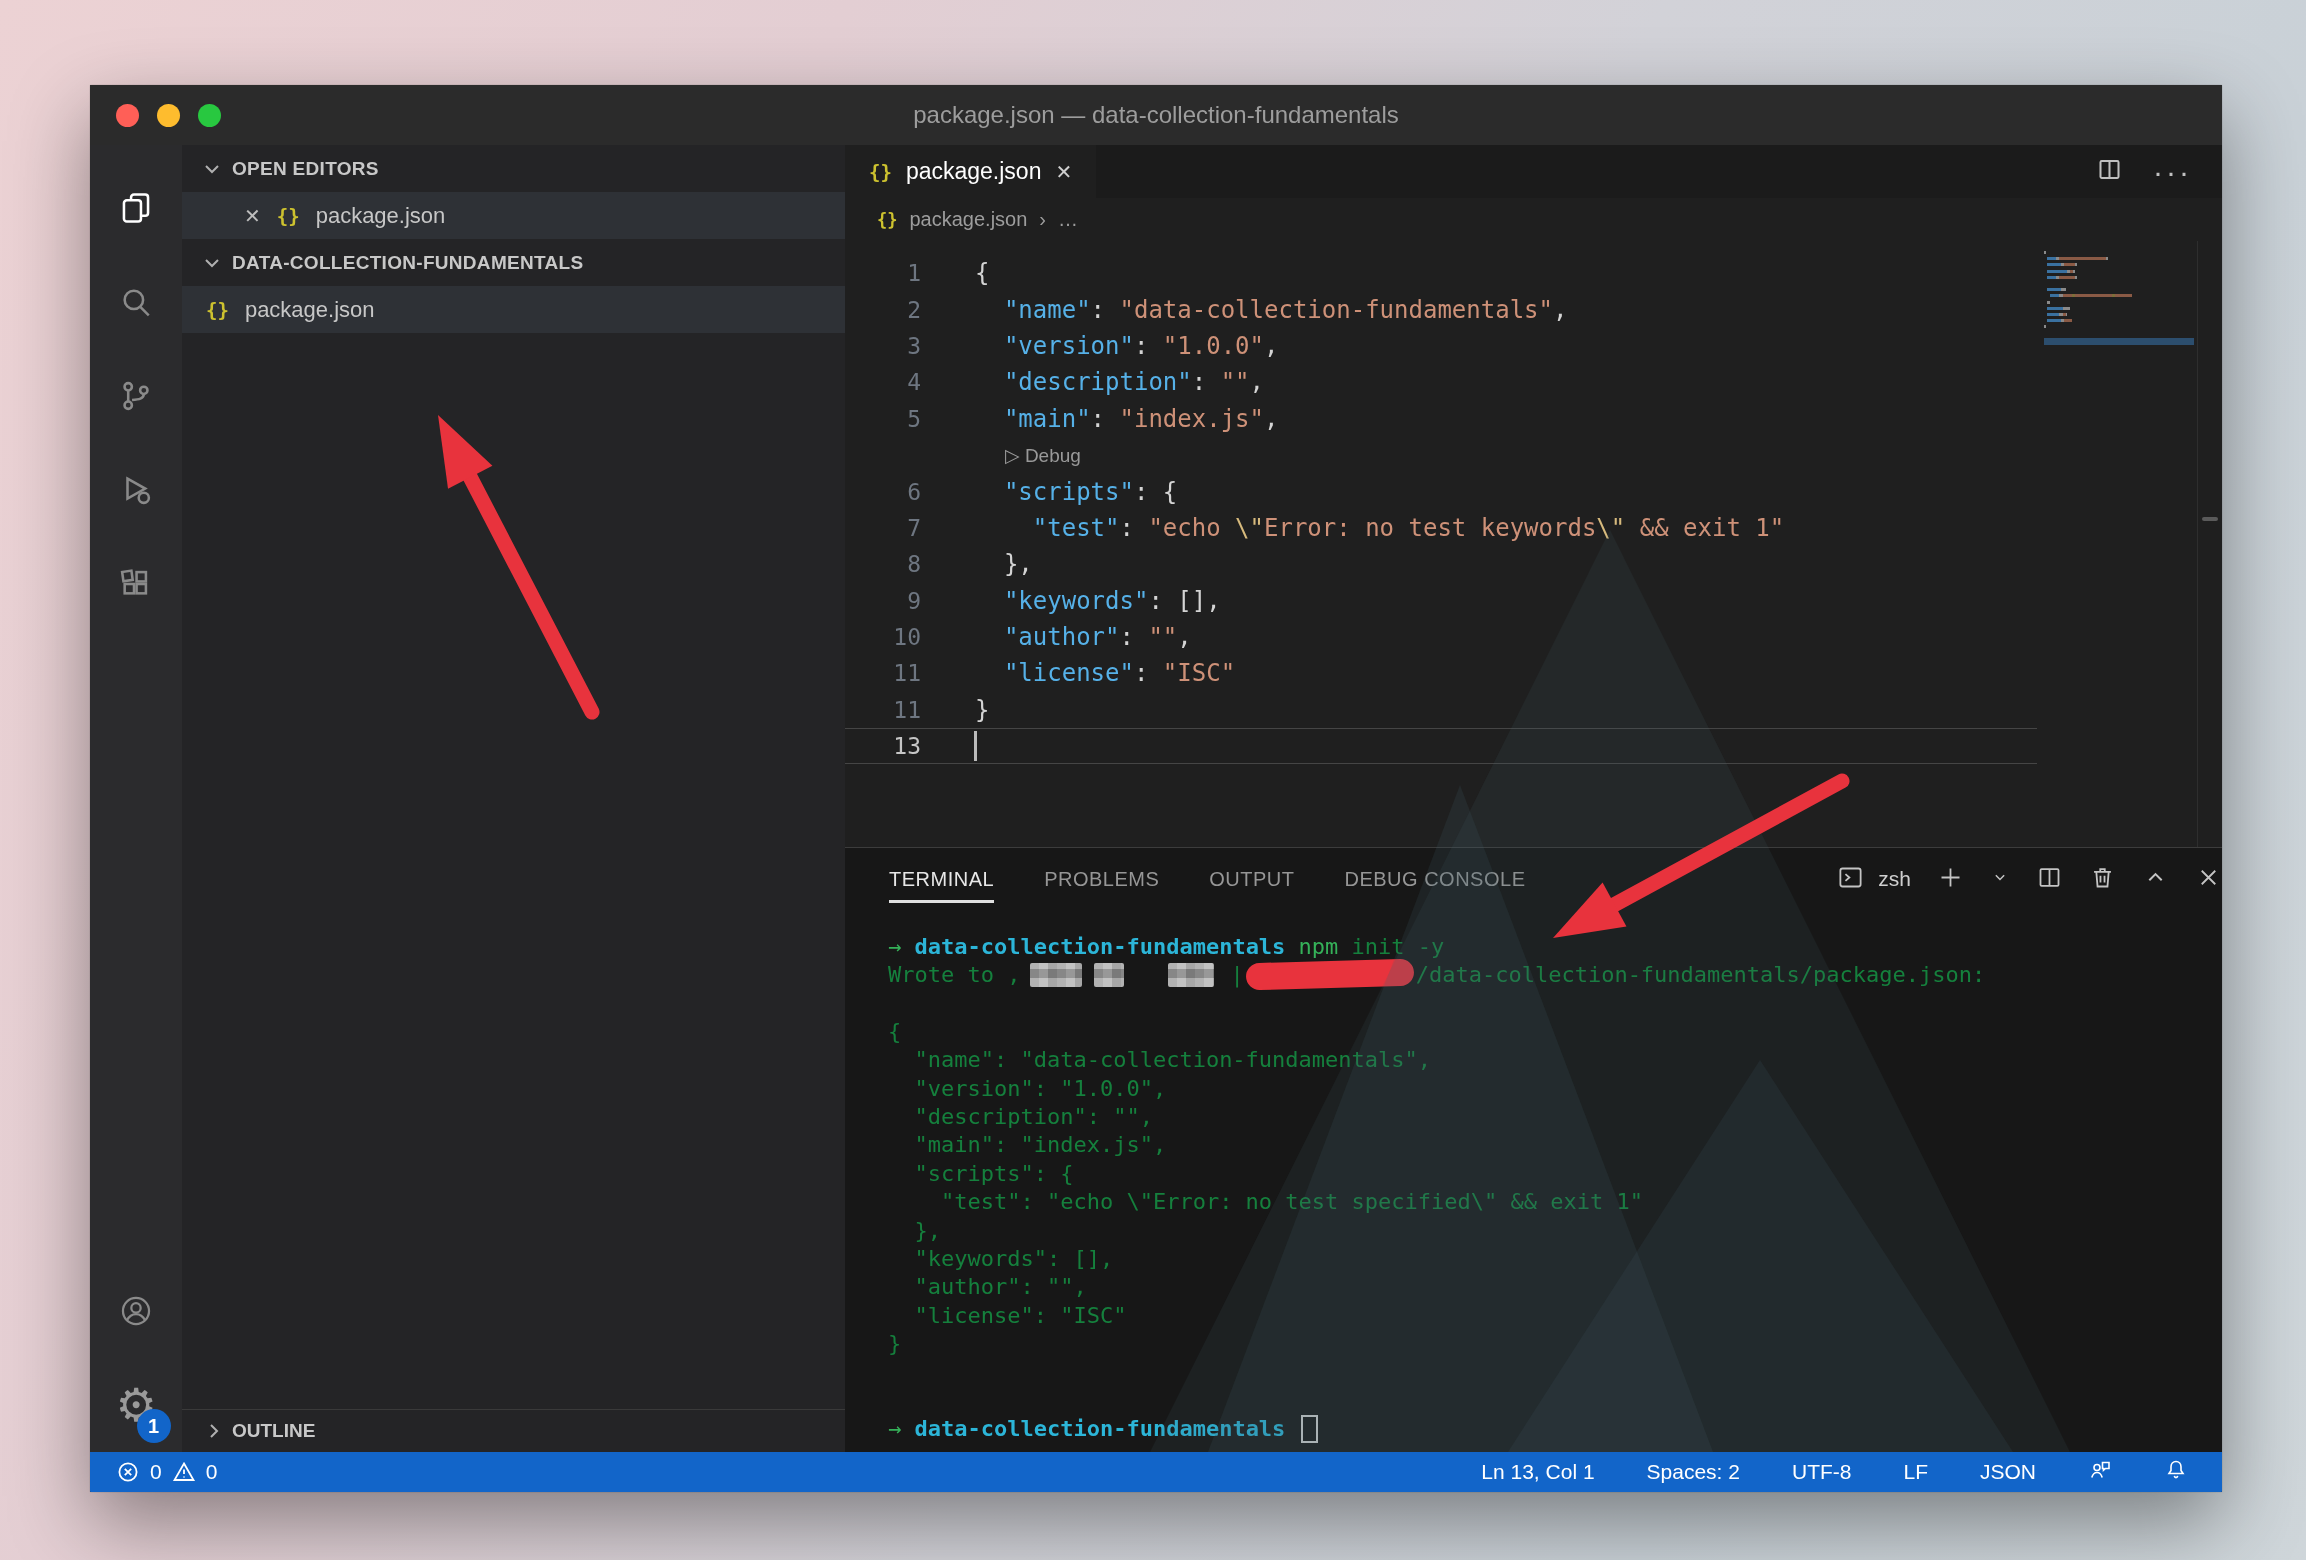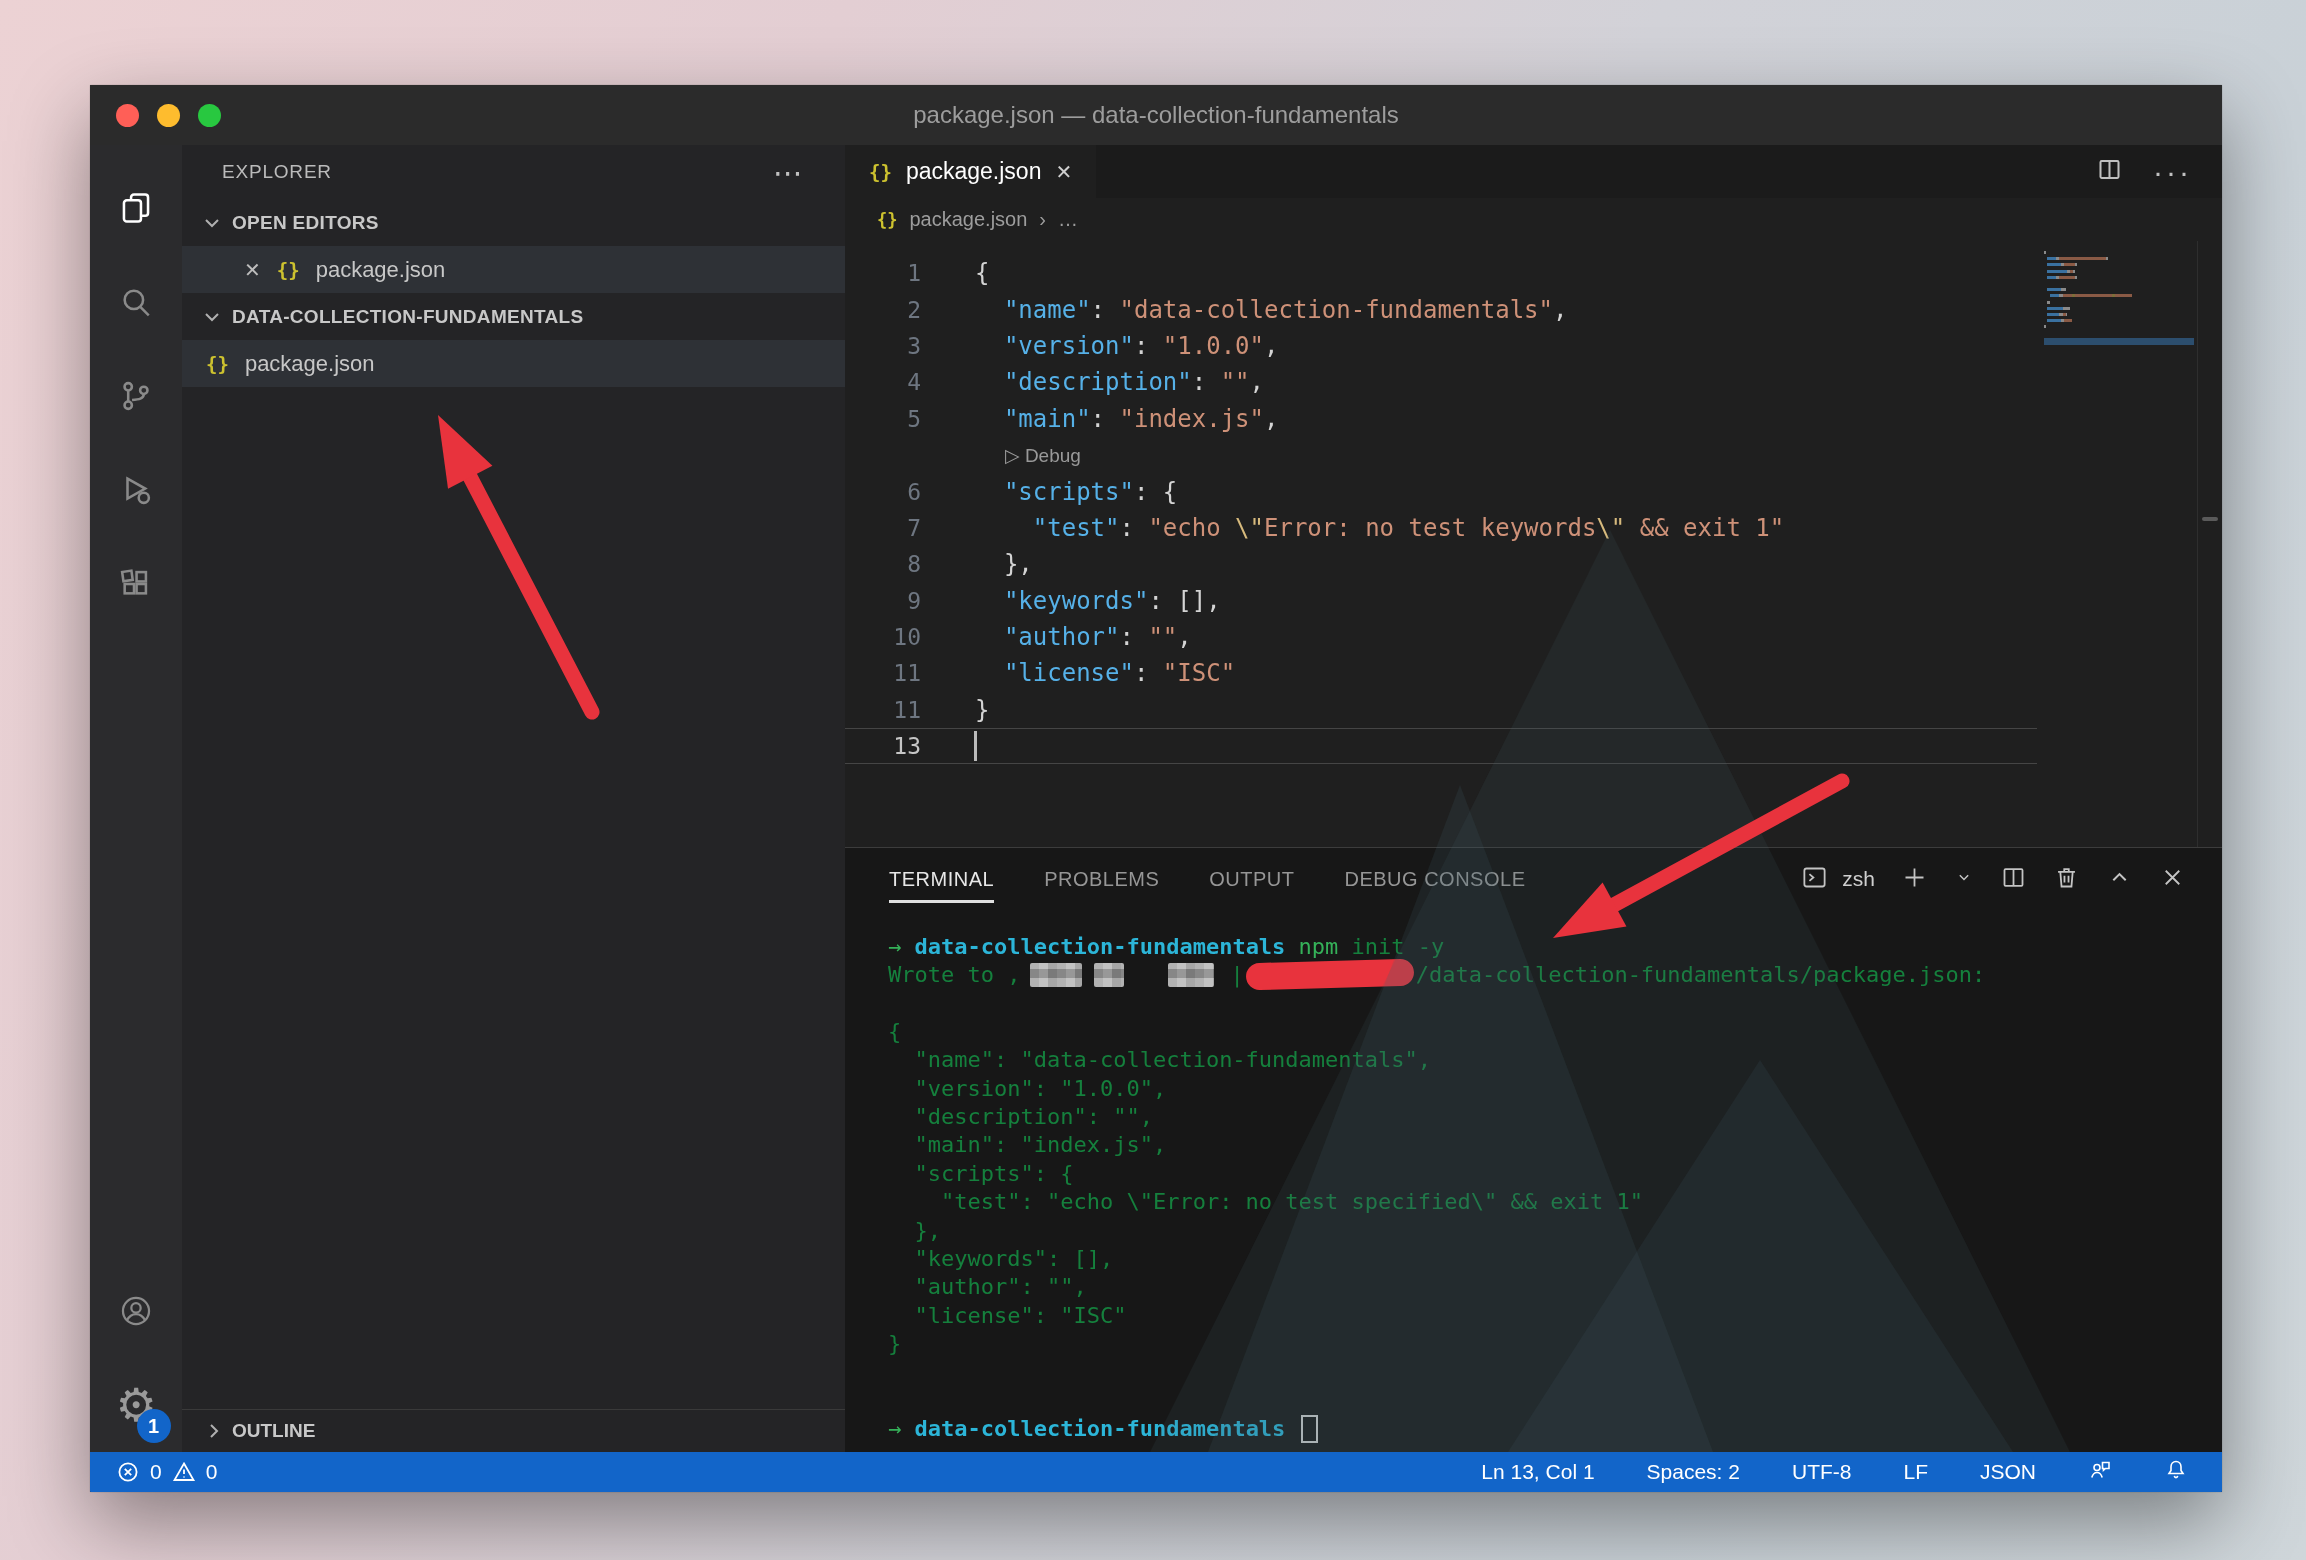--- a/index.html
+++ b/index.html
@@ -67,21 +67,21 @@
   .mmrow{display:flex;height:3px;margin-bottom:3.2px;}
   .mmrow span{height:100%;display:inline-block;}
   .mmcur{height:7px;background:#2c4e6e;margin-top:2px;}
   .scrolldash{position:absolute;right:4px;top:276px;width:16px;height:4px;background:#5a5a5a;border-radius:2px;z-index:2;}
   
   .panel{flex:0 0 604px;background:#171717;border-top:1px solid #3c3c3c;display:flex;flex-direction:column;position:relative;}
   .panel-header{height:62px;display:flex;align-items:center;padding-left:44px;flex:0 0 auto;}
   .pt-tab{font-size:20px;letter-spacing:.5px;color:#969696;margin-right:50px;position:relative;padding:6px 0;}
   .pt-tab.active{color:#e7e7e7;}
   .pt-tab.active::after{content:"";position:absolute;left:0;right:0;bottom:-6px;height:3px;background:#e0e0e0;}
-  .panel-actions{margin-left:auto;display:flex;align-items:center;gap:26px;padding-right:36px;color:#c4c4c4;}
+  .panel-actions{margin-left:auto;display:flex;align-items:center;gap:26px;color:#c4c4c4;}
   .panel-actions svg{width:27px;height:27px;}
   .shell-label{font-size:21px;color:#cfcfcf;margin-left:-12px;}
   .term{padding:22px 0 0 43px;font-family:"DejaVu Sans Mono",monospace;font-size:22px;color:#cccccc;}
   .trow{height:28.4px;white-space:pre;display:flex;align-items:center;}
   .tt-g{color:var(--tgreen)}.tt-c{color:var(--tcyan);font-weight:bold}.tt-f{color:#15803d}
   .blur{display:inline-block;height:24px;vertical-align:middle;border-radius:2px;
     background-image:repeating-linear-gradient(0deg,rgba(255,255,255,.22) 0 9px,rgba(0,0,0,.14) 9px 18px),
       repeating-linear-gradient(90deg,#9d9d9d 0 9px,#b1b1b1 9px 18px,#8e8e8e 18px 27px);}
   .gapi{display:inline-block;height:1px;}
   .pill{display:inline-block;height:27px;border-radius:14px;background:var(--red);vertical-align:middle;transform:rotate(-1.6deg);margin:0 2px;}
@@ -152,24 +152,20 @@
               <path d="M5.6 18.6 C7.2 15.4 9.2 14.2 12 14.2 C14.8 14.2 16.8 15.4 18.4 18.6"></path>
             </svg>
           </div>
           <div class="ab-slot">
             <div class="gearwrap">⚙<div class="badge">1</div></div>
           </div>
         </div>
       </div>
 
       <div class="sidebar">
-        <div class="sb-header">
-          <span class="sb-title">EXPLORER</span>
-          <span class="sb-more">⋯</span>
-        </div>
         <div class="sectionrow">
           <svg viewBox="0 0 24 24" fill="none" stroke="currentColor" stroke-width="2">
               <path d="M6 9 L12 15 L18 9"></path>
             </svg>
           <span>OPEN EDITORS</span>
         </div>
         <div class="itemrow sel">
           <span class="closex">✕</span>
           <span class="braces">{}</span>
           <span class="fname">package.json</span>

